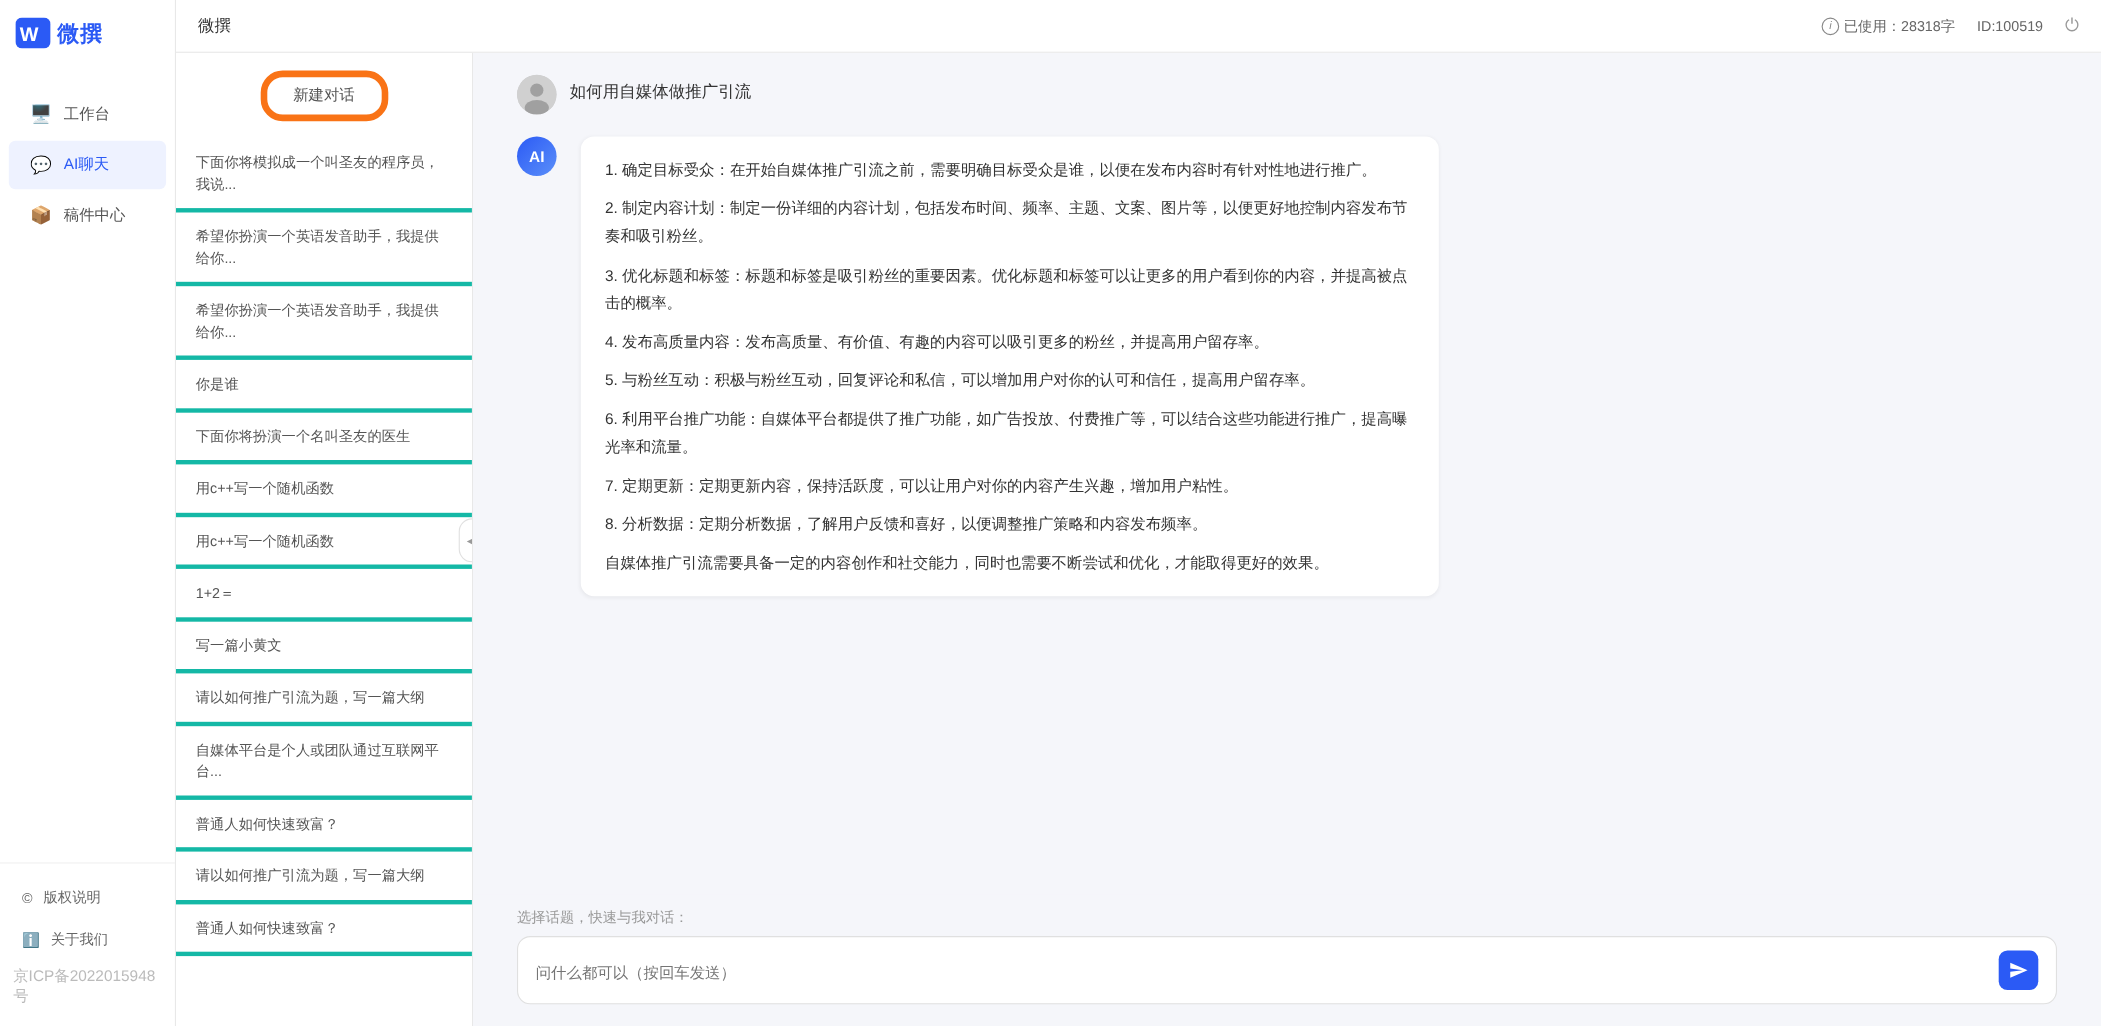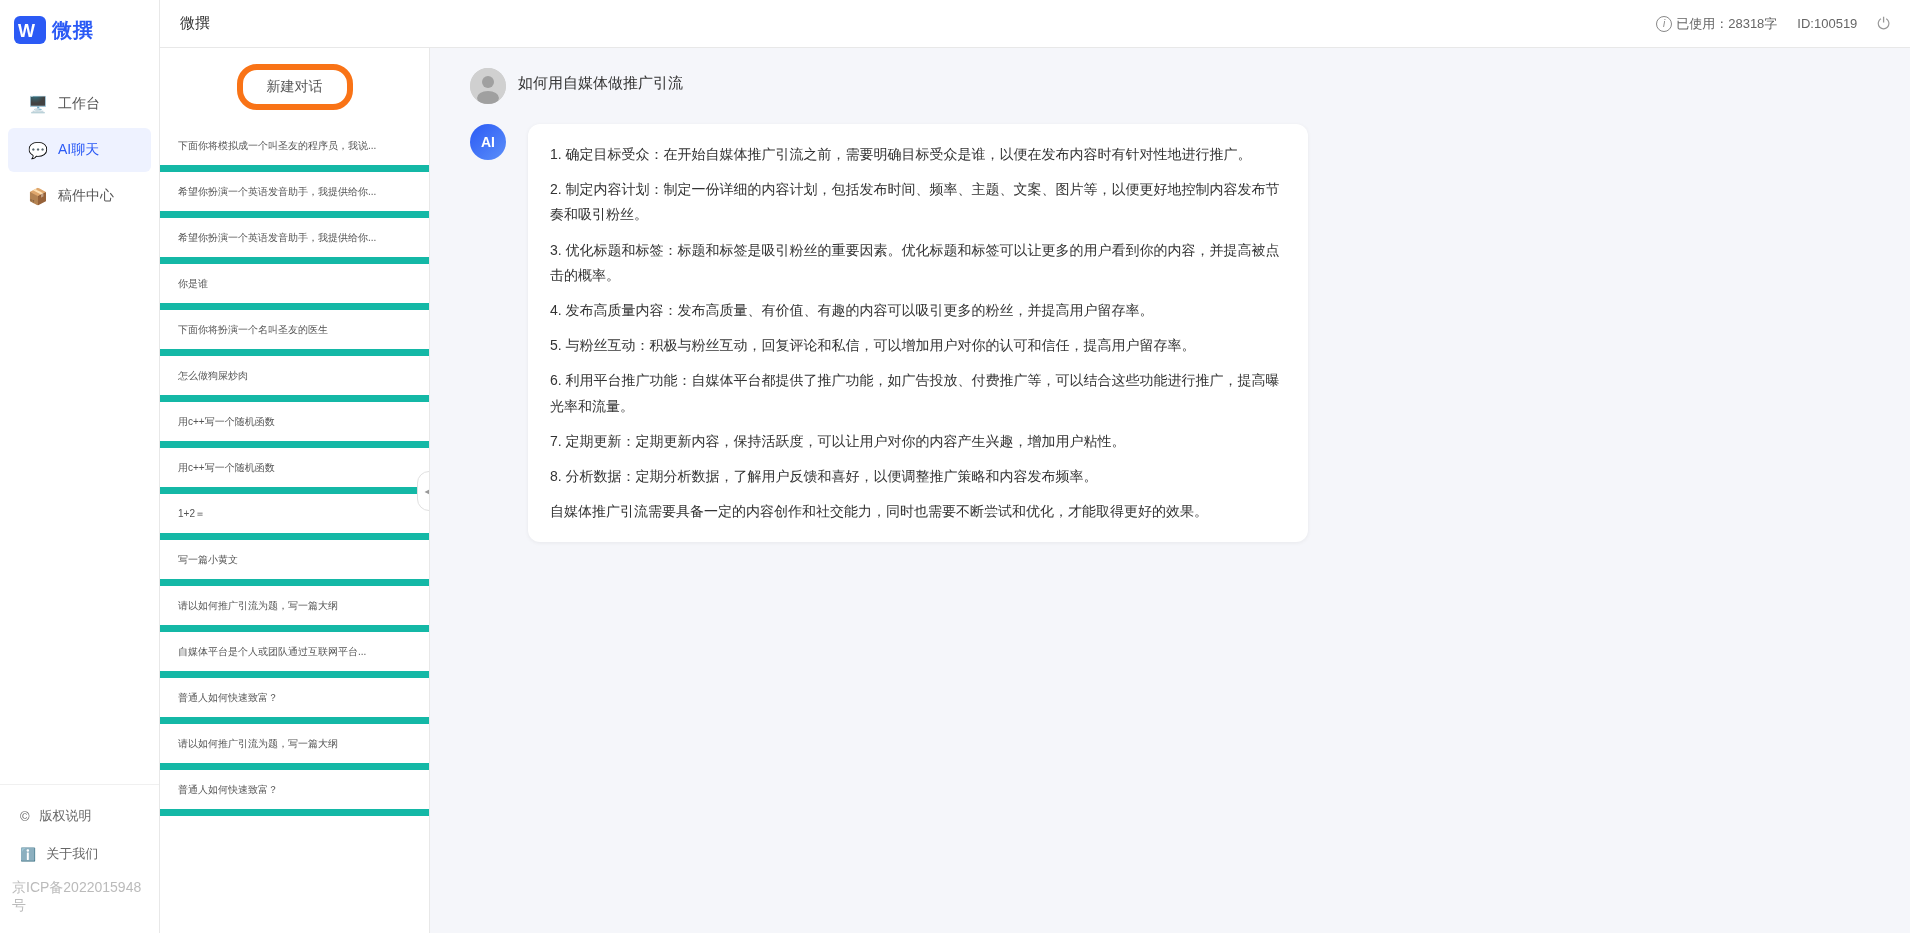--- a/index.html
+++ b/index.html
@@ -27,21 +27,21 @@
     .header-right { display: flex; align-items: center; gap: 20px; font-size: 13px; color: #666; }
     .header-usage { display: flex; align-items: center; gap: 4px; }
 
     
     .content-area { flex: 1; display: flex; overflow: hidden; }
 
     
     .chat-history { width: 270px; background: #fff; border-right: 1px solid #e8e8e8; overflow-y: auto; flex-shrink: 0; position: relative; }
     .new-chat-btn { padding: 16px; text-align: center; }
     .new-chat-btn span { display: inline-block; padding: 8px 24px; border: 6px solid #f97316; border-radius: 20px; cursor: pointer; color: #555; font-size: 14px; }
-    .history-item { padding: 12px 18px; cursor: pointer; color: #555; font-size: 10px; line-height: 1.5; border-bottom: 7px solid #14b8a6; }
+    .history-item { padding: 12px 18px; cursor: pointer; color: #555; font-size: 13px; line-height: 1.5; border-bottom: 4px solid #14b8a6; }
     .history-item.active { color: #2b5af5; background: #f0f4ff; }
     .collapse-btn { position: absolute; right: -12px; top: 50%; transform: translateY(-50%); width: 24px; height: 40px; background: #fff; border: 1px solid #e0e0e0; border-radius: 12px; display: flex; align-items: center; justify-content: center; cursor: pointer; z-index: 10; color: #999; font-size: 12px; }
 
     
     .chat-main { flex: 1; display: flex; flex-direction: column; background: #f5f6fa; overflow: hidden; }
     .chat-messages { flex: 1; overflow-y: auto; padding: 20px 40px; }
 
     
     .user-msg { display: flex; align-items: flex-start; gap: 12px; margin-bottom: 20px; justify-content: flex-start; }
     .user-avatar { width: 36px; height: 36px; border-radius: 50%; background: #ccc; flex-shrink: 0; display: flex; align-items: center; justify-content: center; overflow: hidden; }
@@ -122,21 +122,20 @@
     <div class="chat-history">
       <div class="new-chat-btn">
         <span>新建对话</span>
       </div>
 
       <div class="history-item">下面你将模拟成一个叫圣友的程序员，我说...</div>
       <div class="history-item">希望你扮演一个英语发音助手，我提供给你...</div>
       <div class="history-item">希望你扮演一个英语发音助手，我提供给你...</div>
       <div class="history-item">你是谁</div>
       <div class="history-item">下面你将扮演一个名叫圣友的医生</div>
-      <div class="history-item">怎么做狗屎炒肉</div>
       <div class="history-item">用c++写一个随机函数</div>
       <div class="history-item">用c++写一个随机函数</div>
       <div class="history-item">1+2＝</div>
       <div class="history-item">写一篇小黄文</div>
       <div class="history-item">请以如何推广引流为题，写一篇大纲</div>
       <div class="history-item">自媒体平台是个人或团队通过互联网平台...</div>
       <div class="history-item">普通人如何快速致富？</div>
       <div class="history-item">请以如何推广引流为题，写一篇大纲</div>
       <div class="history-item">普通人如何快速致富？</div>
 
@@ -168,16 +167,27 @@
             <p>5. 与粉丝互动：积极与粉丝互动，回复评论和私信，可以增加用户对你的认可和信任，提高用户留存率。</p>
             <p>6. 利用平台推广功能：自媒体平台都提供了推广功能，如广告投放、付费推广等，可以结合这些功能进行推广，提高曝光率和流量。</p>
             <p>7. 定期更新：定期更新内容，保持活跃度，可以让用户对你的内容产生兴趣，增加用户粘性。</p>
             <p>8. 分析数据：定期分析数据，了解用户反馈和喜好，以便调整推广策略和内容发布频率。</p>
             <p>自媒体推广引流需要具备一定的内容创作和社交能力，同时也需要不断尝试和优化，才能取得更好的效果。</p>
           </div>
         </div>
 
       </div>
 
+      <div class="chat-input-area">
+        <div class="quick-topics">选择话题，快速与我对话：</div>
+        <div class="input-box-wrapper">
+          <textarea class="input-box" placeholder="问什么都可以（按回车发送）" style=""></textarea>
+          <div class="send-btn">
+            <svg viewBox="0 0 24 24">
+              <path d="M2 21l21-9L2 3v7l15 2-15 2v7z"></path>
+            </svg>
+          </div>
+        </div>
+      </div>
 
     </div>
   </div>
 </div>
 
 </body></html>

